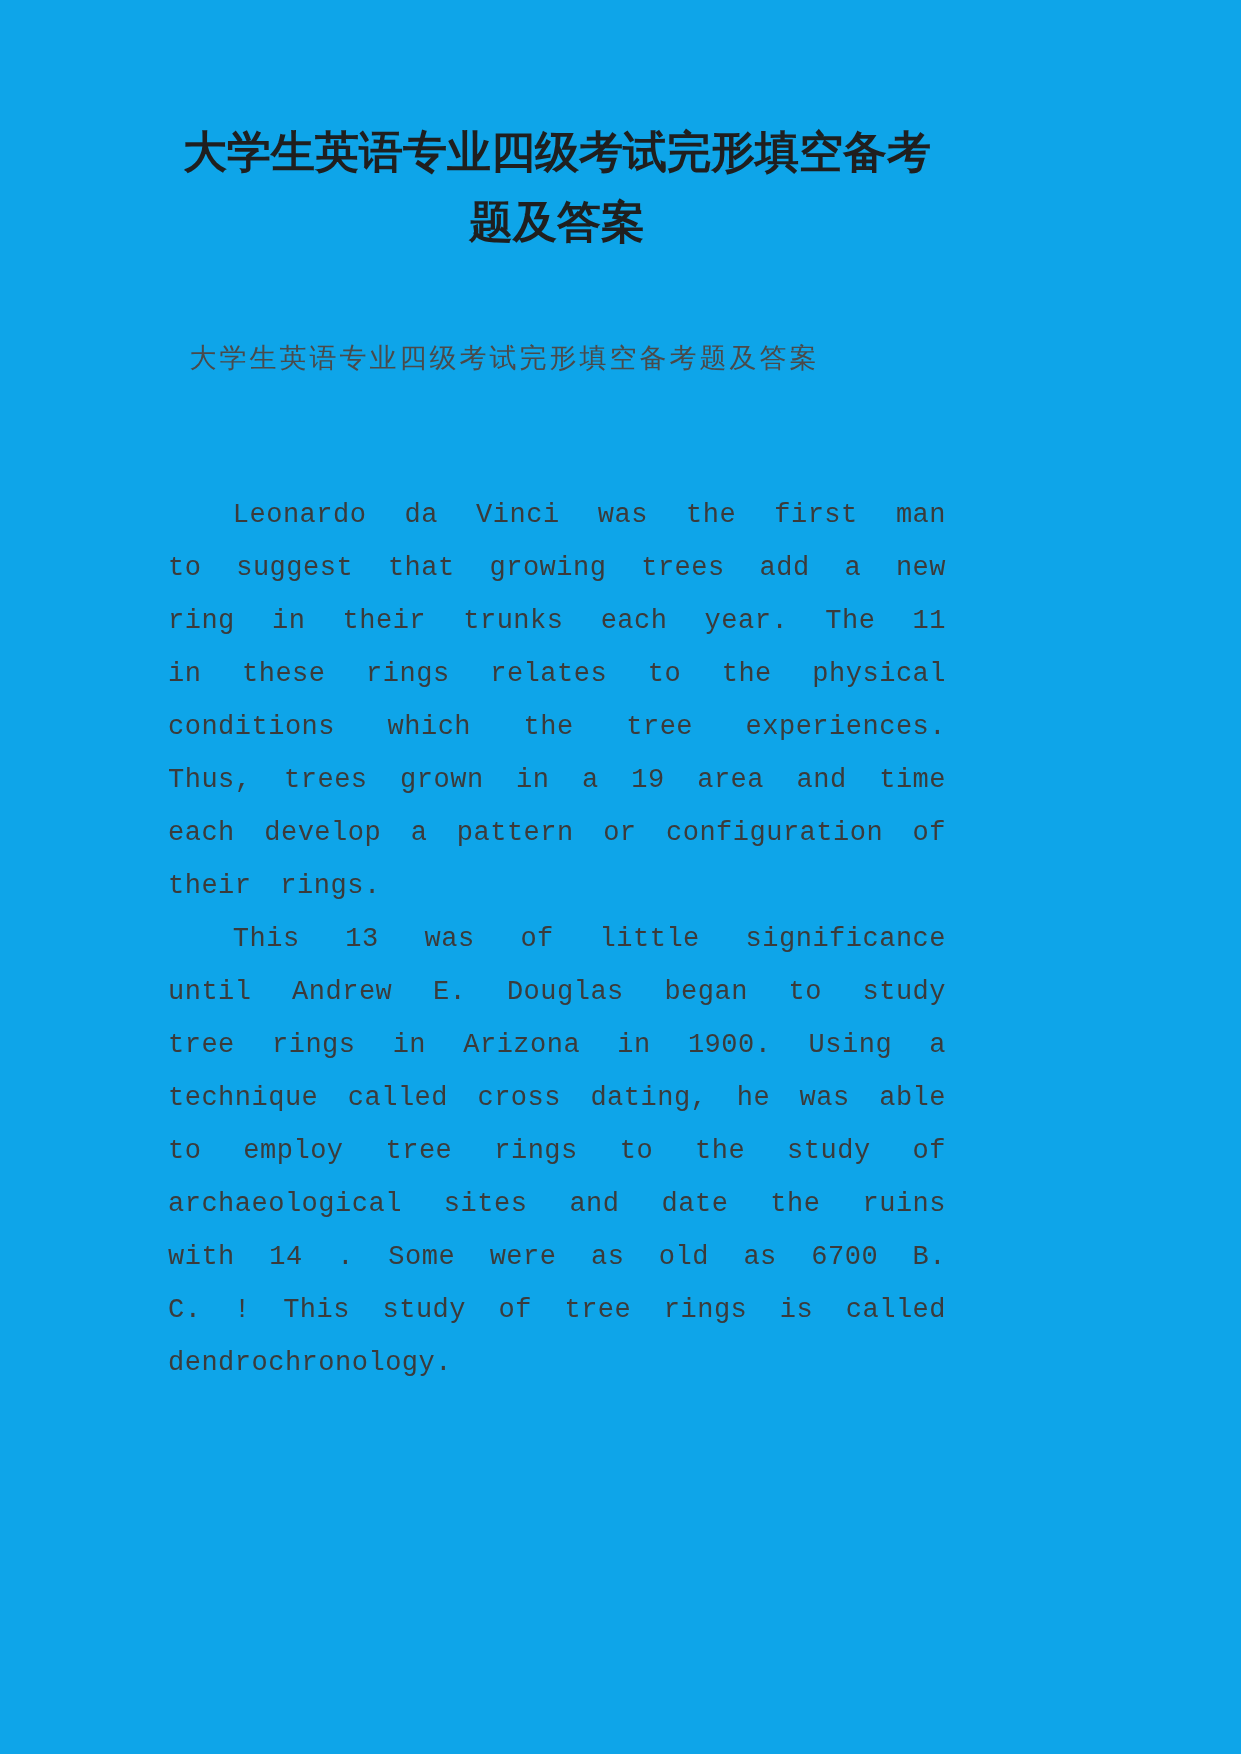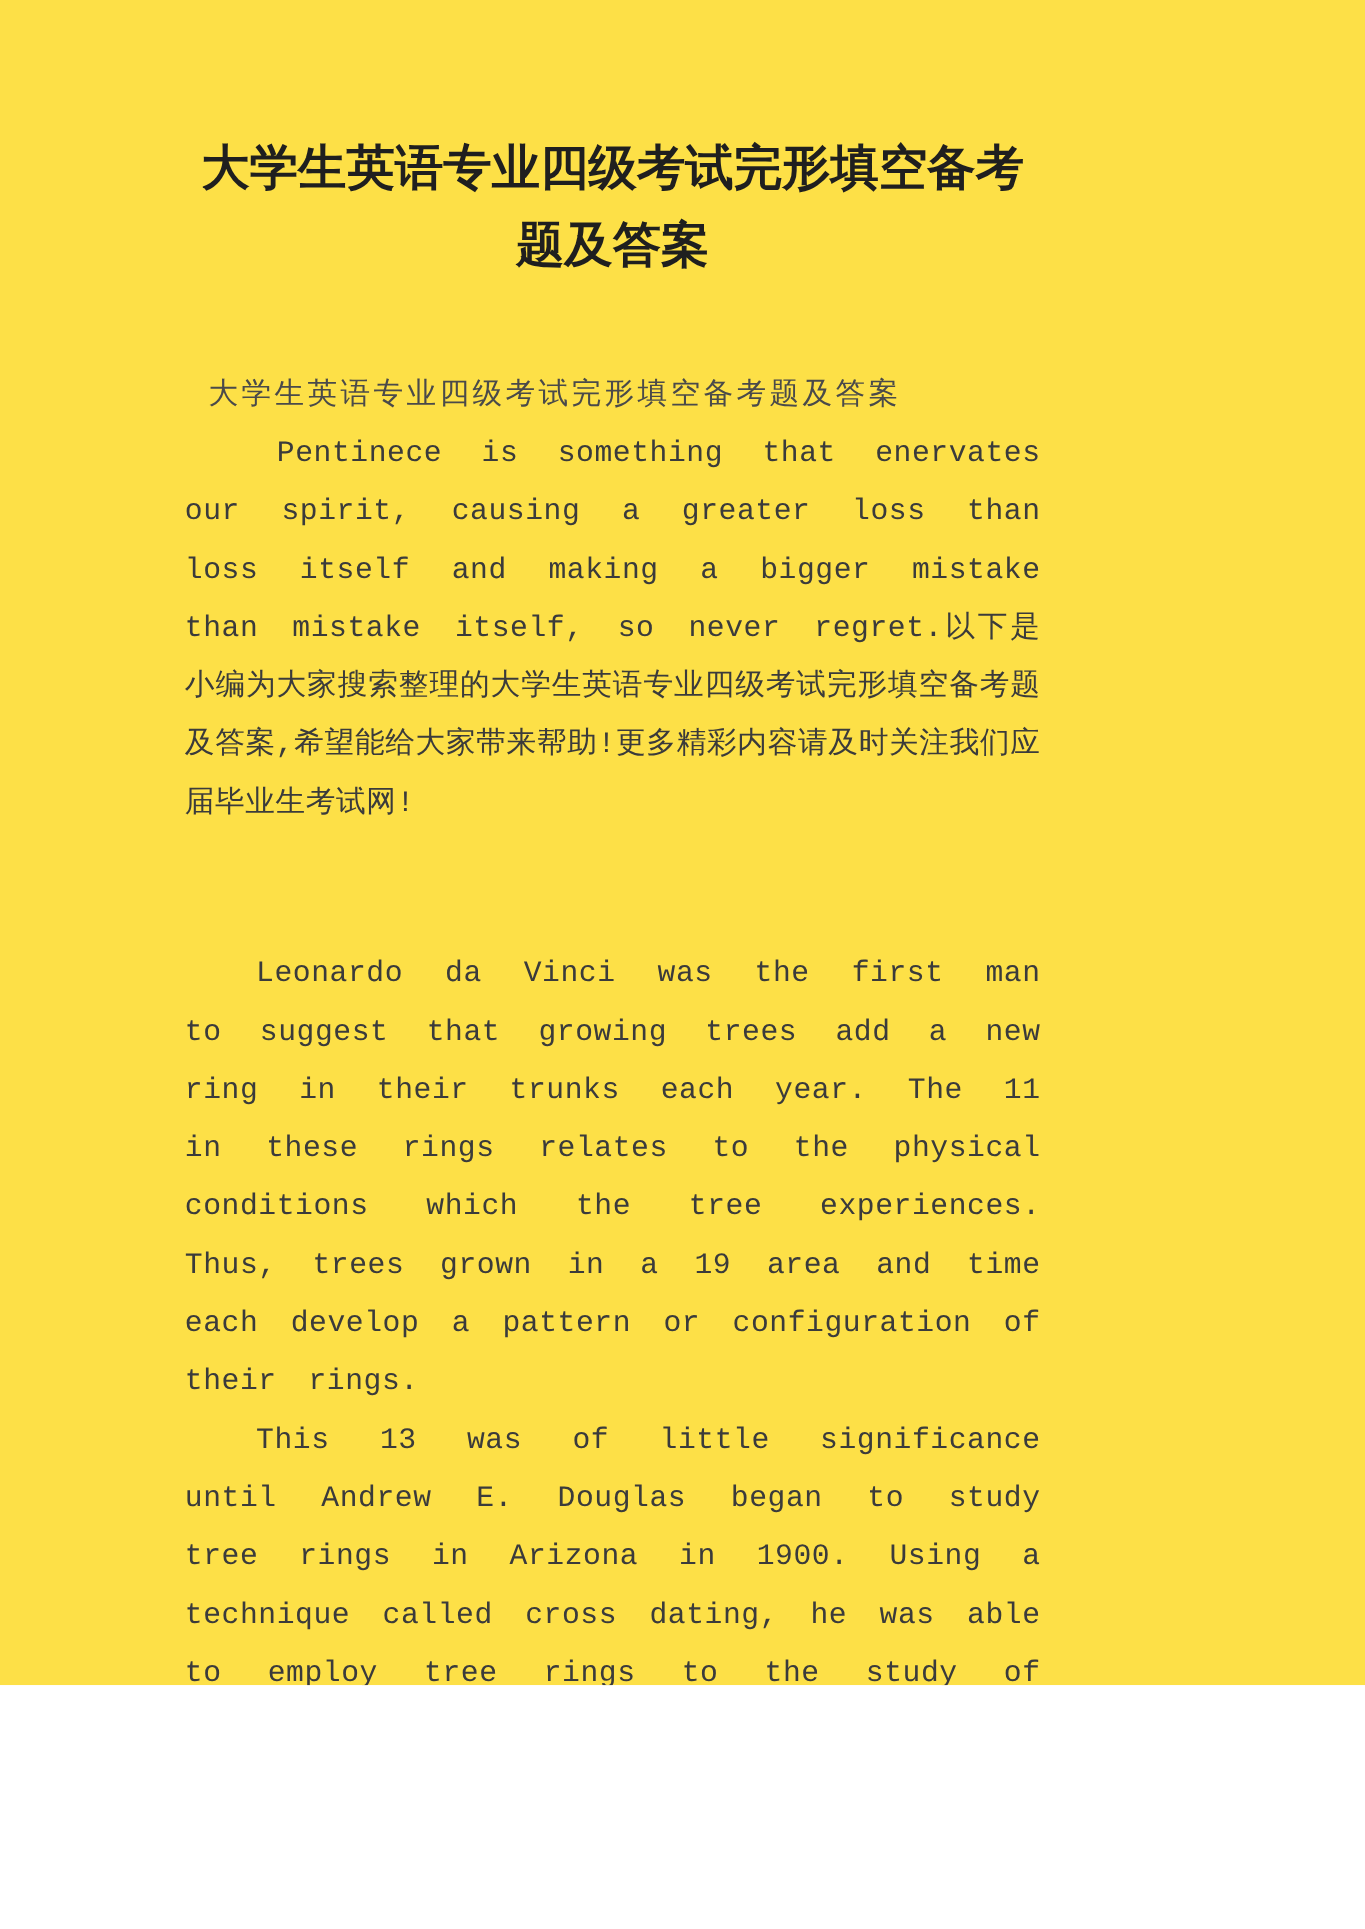--- a/index.html
+++ b/index.html
@@ -3,22 +3,22 @@
 <meta charset="utf-8">
 <style>
   html, body {
     margin: 0;
     padding: 0;
     background: #ffffff;
   }
   .page {
     position: relative;
     width: 1241px;
-    height: 1532px;
-    background: #fde047;
+    height: 1754px;
+    background: #0ea5e9;
     box-sizing: border-box;
     overflow: hidden;
     font-family: "Liberation Mono", "DejaVu Sans Mono", monospace;
     color: #3b3b3b;
   }
   .content {
     position: absolute;
     left: 168px;
     top: 118px;
     width: 778px;
@@ -58,21 +58,20 @@
 </head>
 <body>
 
 <div class="page">
   <div class="content">
 
     <h1 class="doc-title">大学生英语专业四级考试完形填空备考题及答案</h1>
 
     <p class="para subtitle">大学生英语专业四级考试完形填空备考题及答案</p>
 
-    <p class="para indent-lg">Pentinece is something that enervates our spirit, causing a greater loss than loss itself and making a bigger mistake than mistake itself, so never regret.以下是小编为大家搜索整理的大学生英语专业四级考试完形填空备考题及答案,希望能给大家带来帮助!更多精彩内容请及时关注我们应届毕业生考试网!</p>
 
     <div class="spacer"></div>
 
     <p class="para indent-md">Leonardo da Vinci was the first man to suggest that growing trees add a new ring in their trunks each year. The 11 in these rings relates to the physical conditions which the tree experiences. Thus, trees grown in a 19 area and time each develop a pattern or configuration of their rings.</p>
 
     <p class="para indent-md">This 13 was of little significance until Andrew E. Douglas began to study tree rings in Arizona in 1900. Using a technique called cross dating, he was able to employ tree rings to the study of archaeological sites and date the ruins with 14 . Some were as old as 6700 B. C. ! This study of tree rings is called dendrochronology.</p>
 
   </div>
 </div>
 

